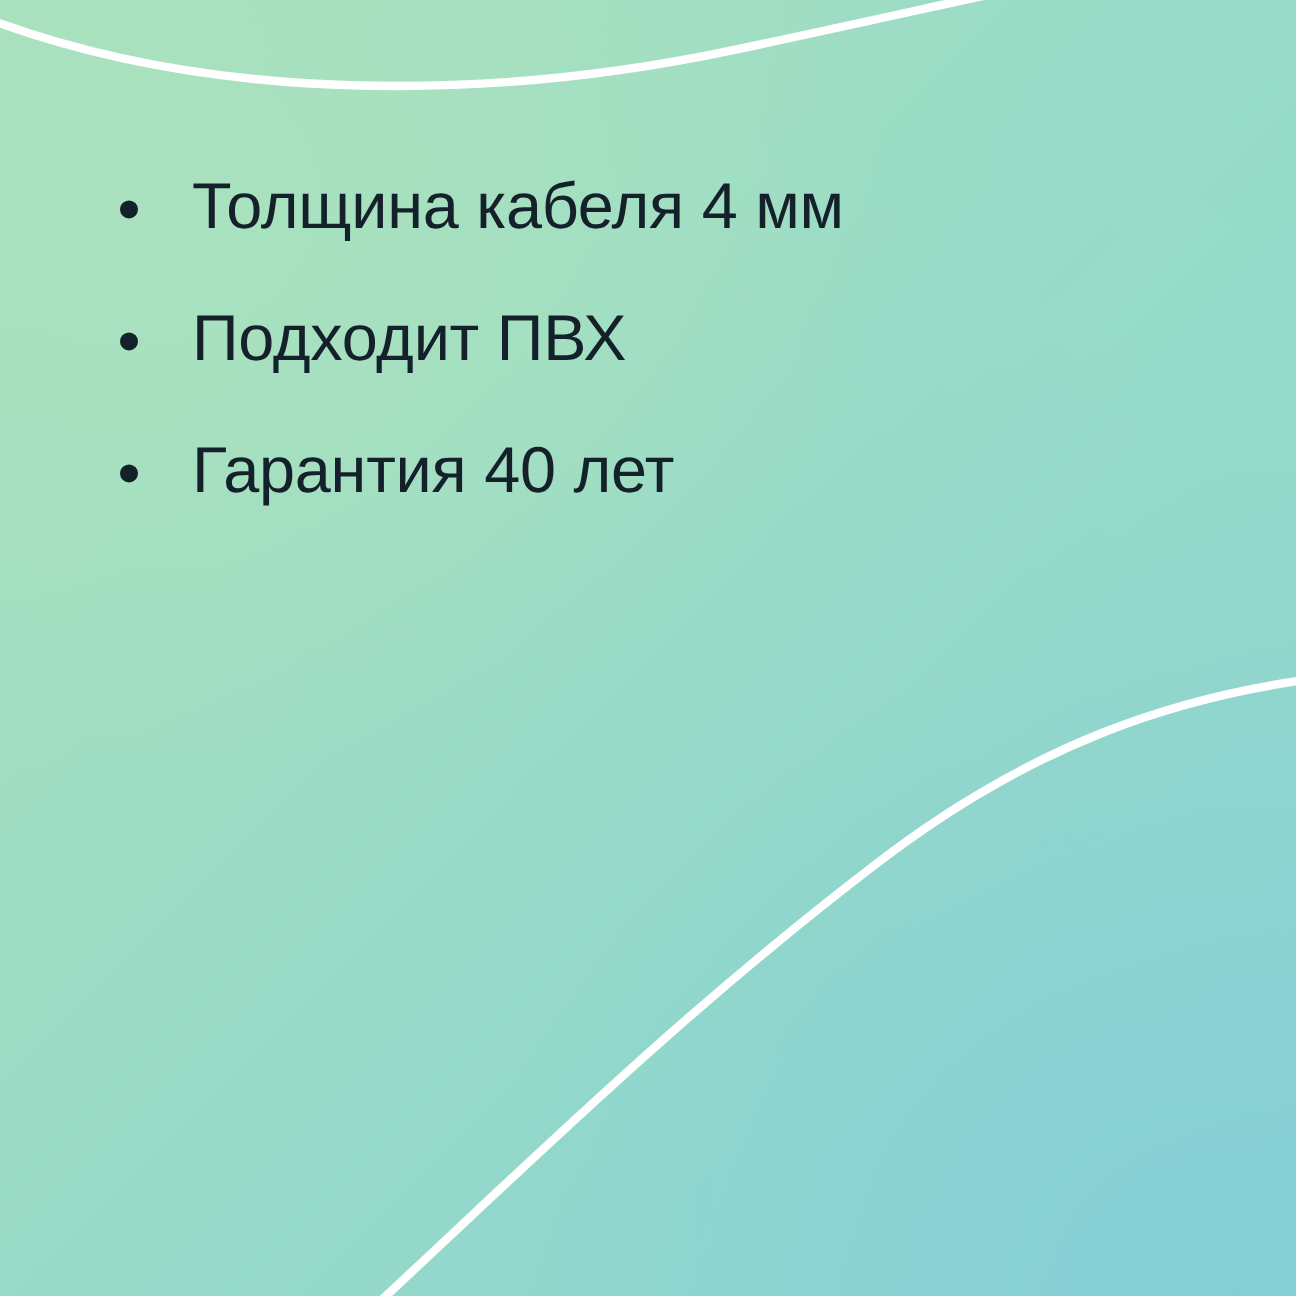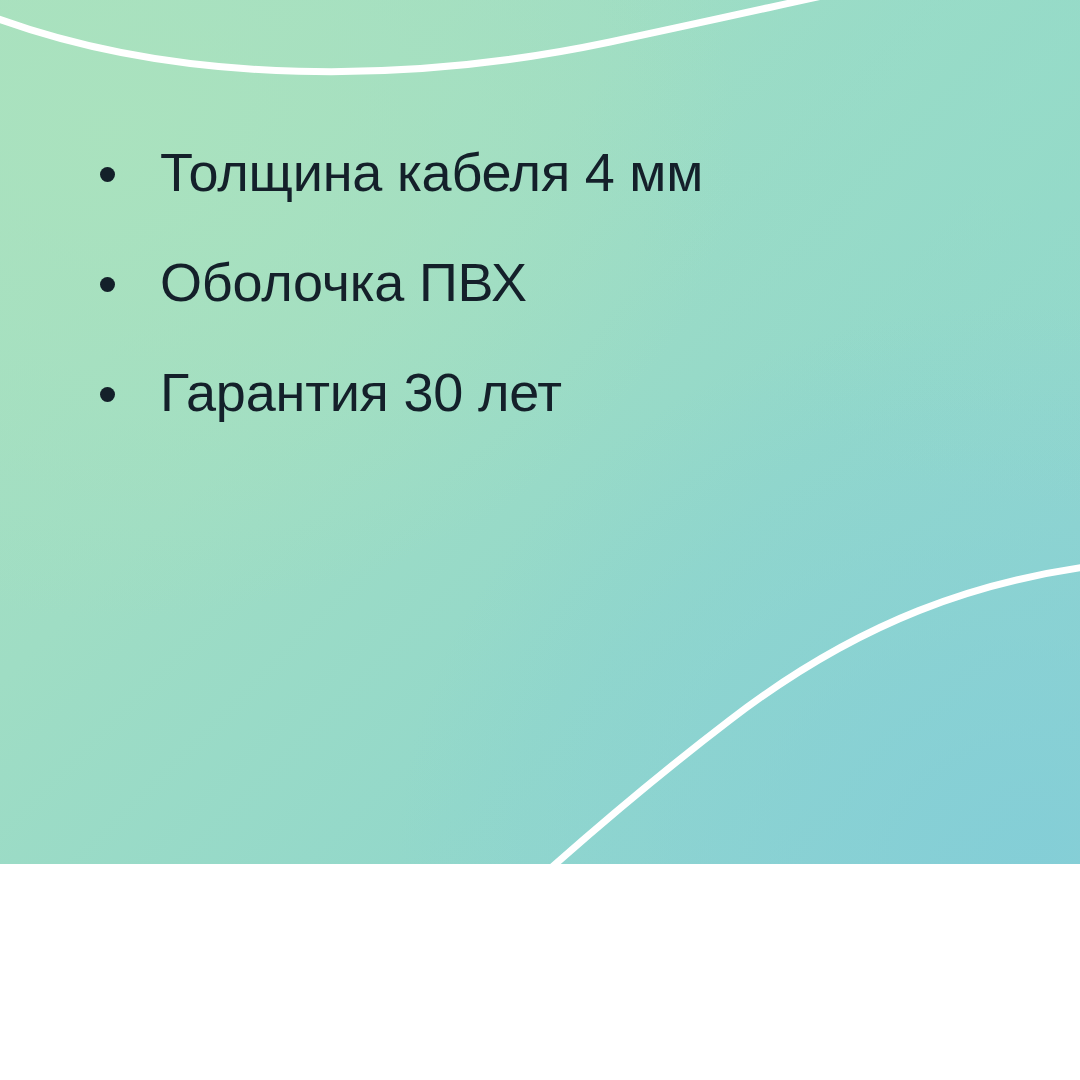--- a/index.html
+++ b/index.html
@@ -8,21 +8,21 @@
   }
   body {
     width: 1080px;
     height: 1080px;
     overflow: hidden;
     font-family: "Liberation Sans", sans-serif;
   }
   .slide {
     position: relative;
     width: 1080px;
-    height: 864px;
+    height: 1080px;
     overflow: hidden;
     background: linear-gradient(135deg, #a8e0c0 0%, #9fddc4 35%, #93d8ca 65%, #8fd4d4 100%);
   }
   .bg-gradient-overlay {
     position: absolute;
     inset: 0;
     background:
       radial-gradient(ellipse 900px 700px at 10% 15%, rgba(170,226,190,0.95) 0%, rgba(170,226,190,0) 70%),
       radial-gradient(ellipse 900px 800px at 95% 100%, rgba(130,205,215,0.85) 0%, rgba(130,205,215,0) 70%),
       radial-gradient(ellipse 700px 600px at 100% 10%, rgba(150,220,200,0.7) 0%, rgba(150,220,200,0) 70%);
@@ -91,26 +91,26 @@
     <ul class="bullet-list">
 
       <li class="bullet-item">
         <span class="bullet-dot"></span>
         <span class="bullet-text">Толщина кабеля 4 мм</span>
       </li>
 
 
       <li class="bullet-item">
         <span class="bullet-dot"></span>
-        <span class="bullet-text">Оболочка ПВХ</span>
+        <span class="bullet-text">Подходит ПВХ</span>
       </li>
 
 
 
       <li class="bullet-item">
         <span class="bullet-dot"></span>
-        <span class="bullet-text">Гарантия 30 лет</span>
+        <span class="bullet-text">Гарантия 40 лет</span>
       </li>
 
     </ul>
   </div>
 
 </div>
 
 </body></html>

